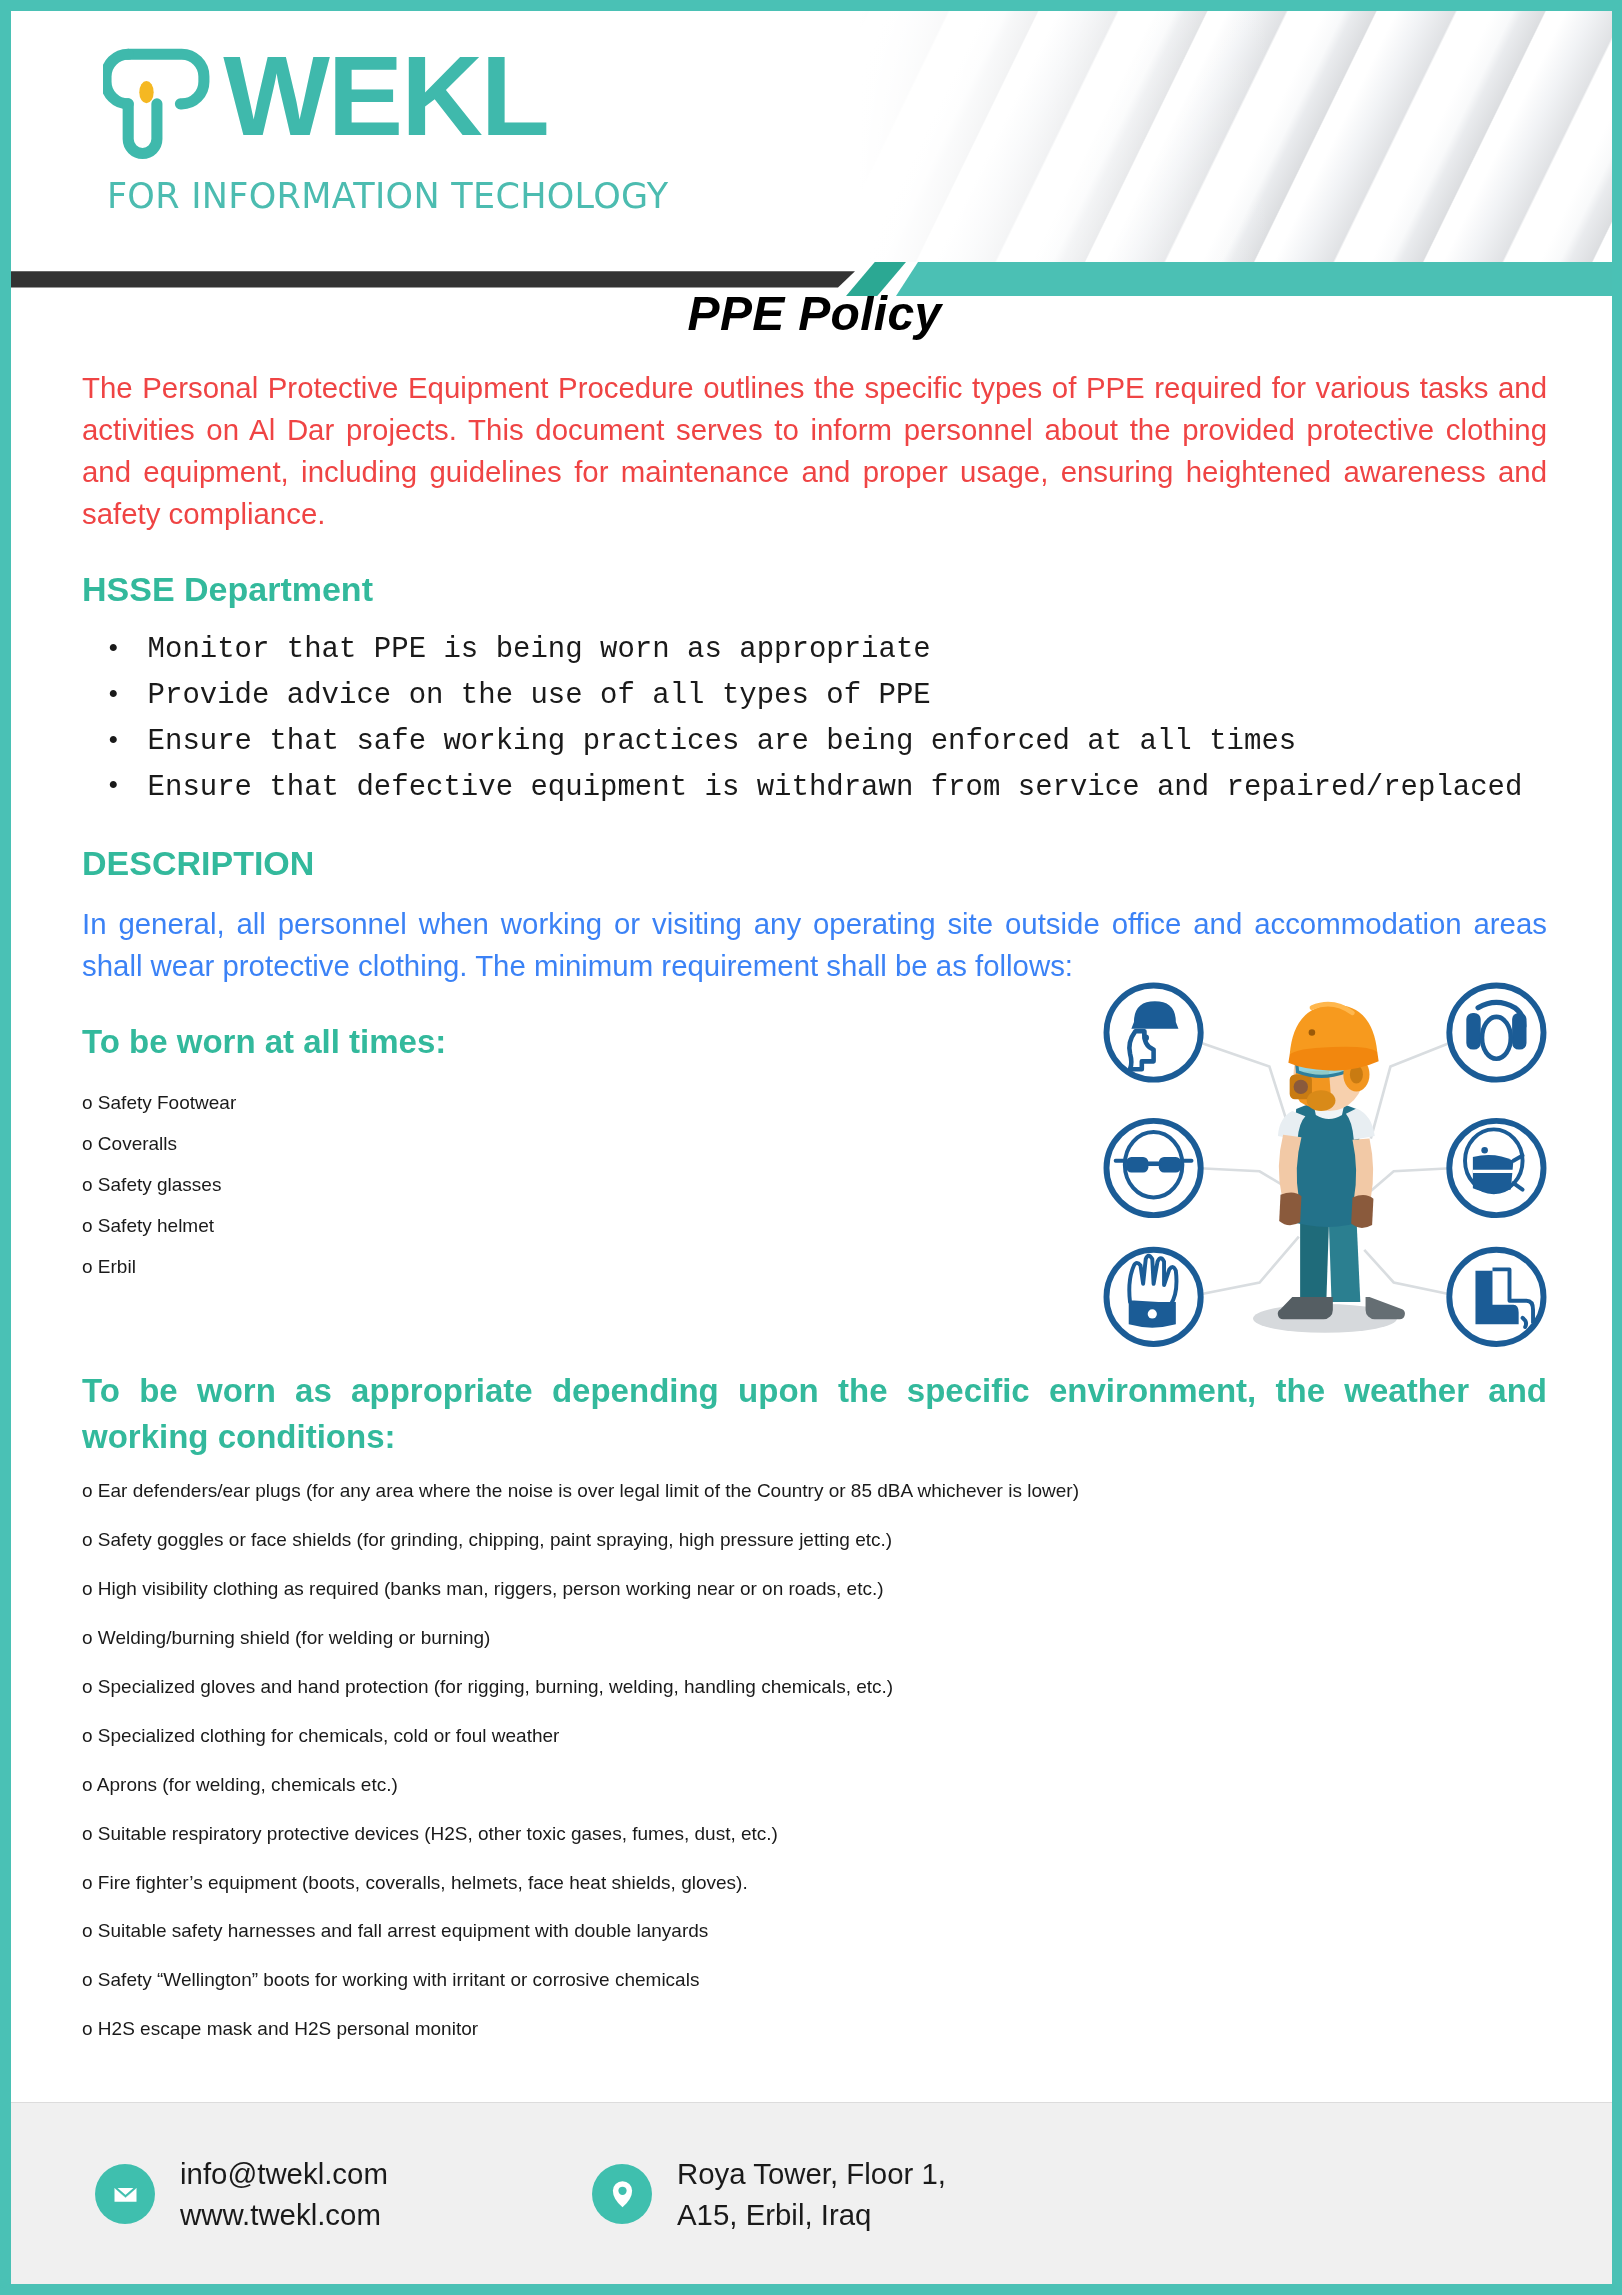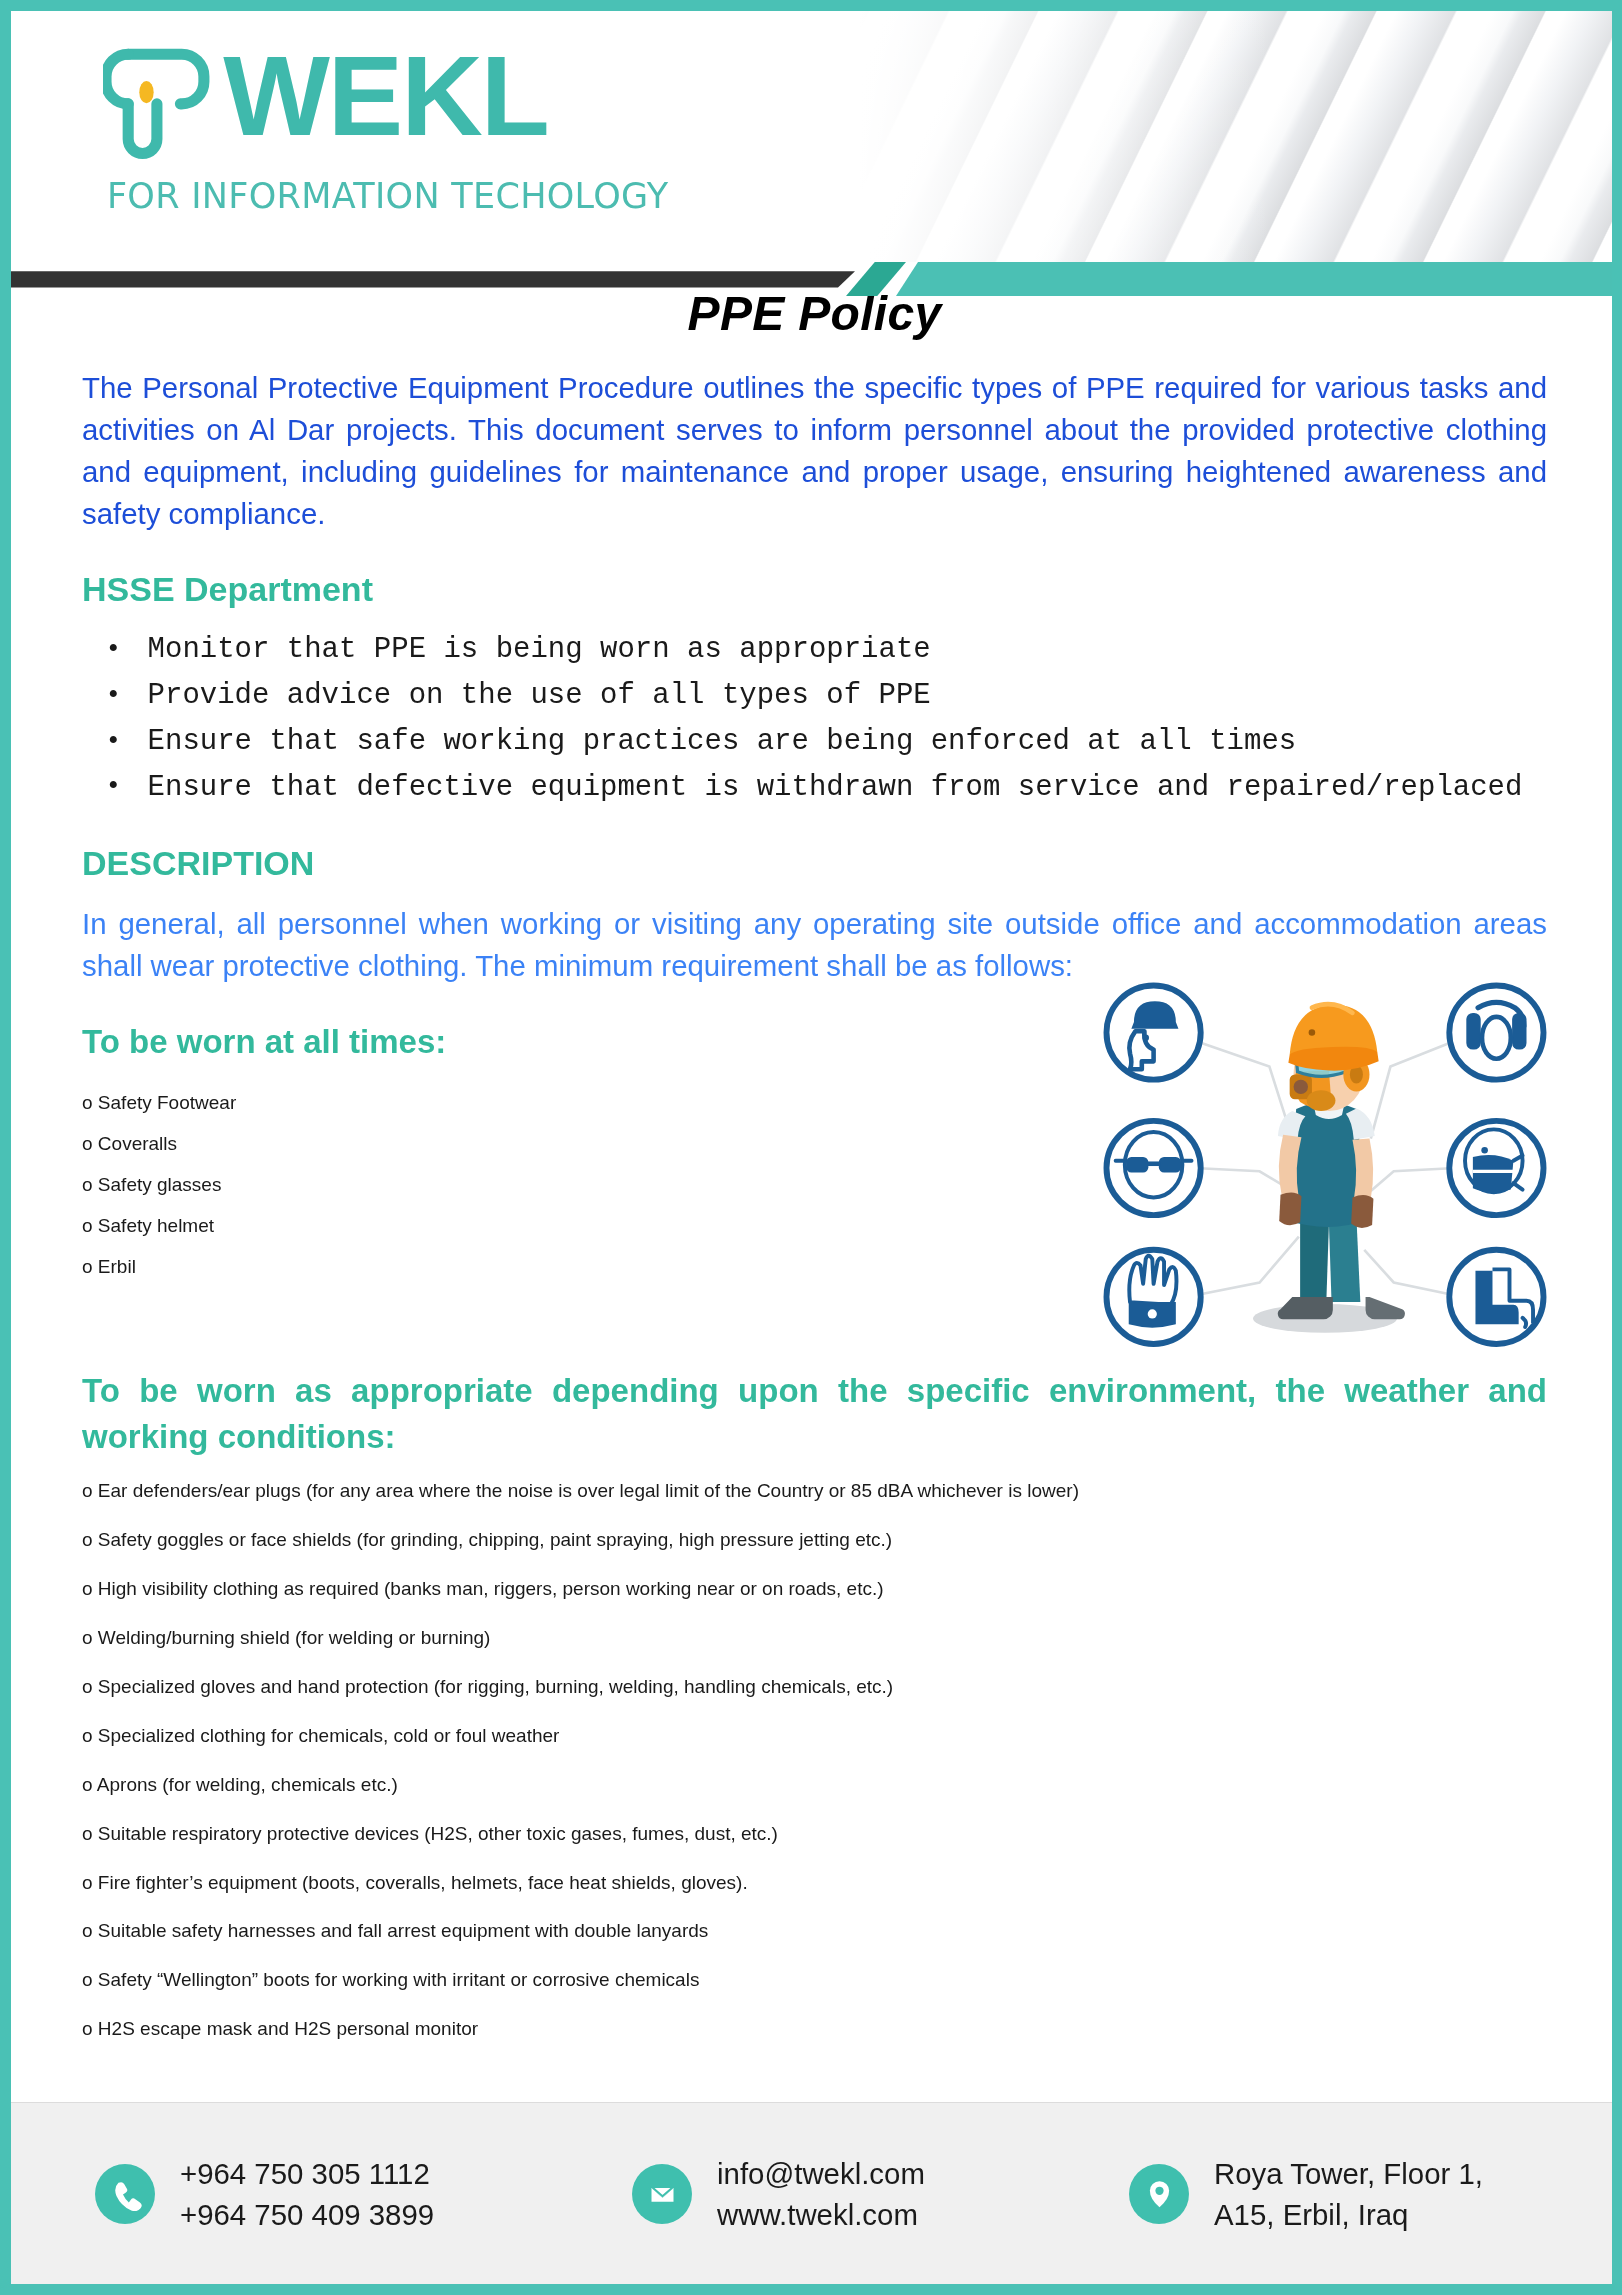--- a/index.html
+++ b/index.html
@@ -140,21 +140,21 @@
     font-style: italic;
     font-size: 48px;
     color: #000000;
     margin: 13px 0 26px 0;
     letter-spacing: 0.3px;
   }
   .intro {
     text-align: justify;
     font-size: 29.4px;
     line-height: 42px;
-    color: #1d4ed8;
+    color: #ef4444;
     margin: 0 0 30px 0;
   }
   .h-green {
     color: #33b99c;
     font-weight: bold;
     font-size: 34px;
     margin: 34px 0 19.6px 0;
     line-height: 41px;
   }
   .h-green.sm { font-size: 33px; }
@@ -442,31 +442,20 @@
       <li>Suitable respiratory protective devices (H2S, other toxic gases, fumes, dust, etc.)</li>
       <li>Fire fighter’s equipment (boots, coveralls, helmets, face heat shields, gloves).</li>
       <li>Suitable safety harnesses and fall arrest equipment with double lanyards</li>
       <li>Safety “Wellington” boots for working with irritant or corrosive chemicals</li>
       <li>H2S escape mask and H2S personal monitor</li>
     </ul>
   </div>
 
   <div class="footer">
 
-    <div class="fcol c1">
-      <div class="ficon">
-        <svg viewBox="0 0 48 48" width="34" height="34" aria-hidden="true">
-          <path d="M14 8 q6 -3 9 2 l4 7 q2 4 -2 6 l-4 3 q3 7 9 12 l3 -4 q3 -4 7 -1 l7 5 q5 4 1 9 q-6 7 -15 3 Q18 43 11 28 Q6 16 14 8 Z" fill="#ffffff" transform="scale(0.92) translate(2,1)"></path>
-        </svg>
-      </div>
-      <div>
-        <div class="ftext">+964 750 305 1112</div>
-        <div class="ftext">+964 750 409 3899</div>
-      </div>
-    </div>
 
     <div class="fcol c2">
       <div class="ficon">
         <svg viewBox="0 0 48 48" width="33" height="33" aria-hidden="true">
           <path d="M8 16 h32 v20 h-32 Z" fill="#ffffff"></path>
           <path d="M8 16 l16 14 l16 -14 Z" fill="#3fbfae"></path>
           <path d="M8 16 h32 l-16 14 Z" fill="#ffffff"></path>
           <path d="M9 15 l15 13 l15 -13" fill="none" stroke="#3fbfae" stroke-width="3"></path>
         </svg>
       </div>

